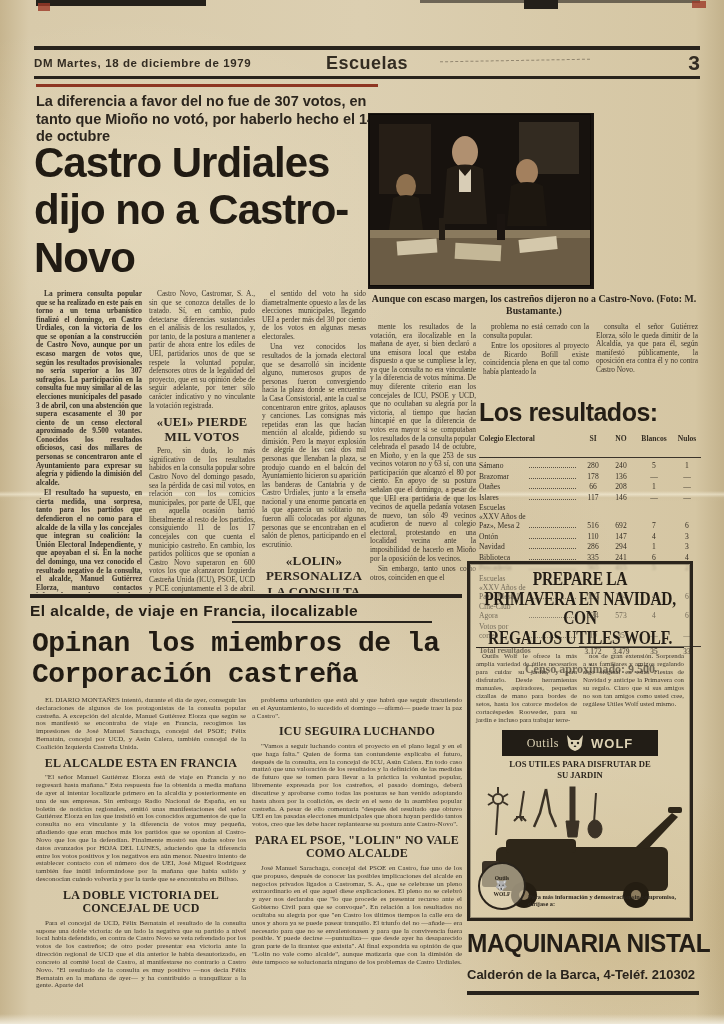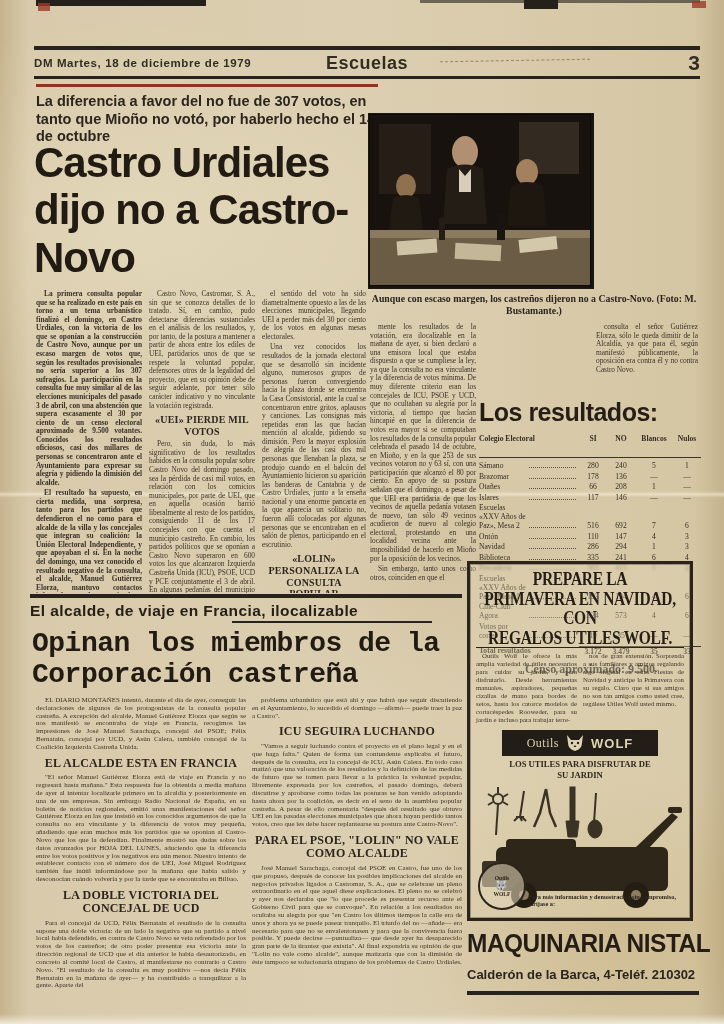--- a/index.html
+++ b/index.html
@@ -23,21 +23,21 @@
   .penmark{position:absolute;left:440px;top:60px;width:150px;border-top:1px dashed rgba(60,50,40,.45);transform:rotate(-1deg);}
   
   .standfirst{position:absolute;left:36px;top:84px;width:342px;border-top:3px solid #8e3522;padding-top:6px;
     font-family:"Liberation Sans", sans-serif;font-weight:bold;font-size:14.5px;line-height:1.22;color:#2c261e;}
   .headline{position:absolute;left:34px;top:139px;width:340px;font-family:"Liberation Sans", sans-serif;
     font-weight:bold;font-size:42px;line-height:1.09;letter-spacing:-1px;color:#211b13;transform:scaleY(1.03);transform-origin:top left;}
   .photo{position:absolute;left:368px;top:113px;width:224px;height:174px;border:1px solid #1c1712;background:#171310;}
   .caption{position:absolute;left:370px;top:293px;width:328px;text-align:center;font-weight:bold;font-size:9.8px;line-height:1.25;color:#2b251d;}
   .col{position:absolute;overflow:hidden;text-align:justify;font-size:7.4px;line-height:1.16;letter-spacing:-.05px;color:#3a332a;}
   .col p{margin:0 0 2px 0;text-indent:8px;}
-  .subhd{font-weight:bold;text-align:center;text-indent:0 !important;margin:4px 0 3px 0 !important;font-size:10px;letter-spacing:.2px;color:#2c261e;}
+  .subhd{font-weight:bold;text-align:center;text-indent:0 !important;margin:4px 0 3px 0 !important;font-size:13px;letter-spacing:.2px;color:#2c261e;}
   
   .results{position:absolute;left:479px;top:398px;width:222px;}
   .results h2{margin:0 0 7px 0;font-family:"Liberation Sans", sans-serif;font-weight:bold;font-size:25px;letter-spacing:-.5px;color:#241e16;}
   .rtable{font-size:7.6px;color:#352e24;}
   .thead{display:flex;font-weight:bold;border-bottom:1.6px solid #3a332a;padding-bottom:14px;margin-bottom:3px;}
   .trow{display:flex;align-items:flex-end;margin-bottom:1.5px;}
   .tname{flex:1;min-width:0;}
   .trow .tname{border-bottom:0;}
   .trow .dots{flex:1;border-bottom:1px dotted #5a5244;margin:0 3px 2px 3px;min-width:6px;}
   .tnum{width:28px;text-align:center;flex:none;}
@@ -140,20 +140,24 @@
   </div>
   <div class="col" style="left:262px;top:290px;width:104px;height:303px;">
     <p>el sentido del voto ha sido diametralmente opuesto a las de las elecciones municipales, llegando UEI a perder más del 30 por ciento de los votos en algunas mesas electorales.</p>
     <p>Una vez conocidos los resultados de la jornada electoral que se desarrolló sin incidente alguno, numerosos grupos de personas fueron convergiendo hacia la plaza donde se encuentra la Casa Consistorial, ante la cual se concentraron entre gritos, aplausos y canciones. Las consignas más repetidas eran las que hacían mención al alcalde, pidiendo su dimisión. Pero la mayor explosión de alegría de las casi dos mil personas que llenaban la plaza, se produjo cuando en el balcón del Ayuntamiento hicieron su aparición las banderas de Cantabria y de Castro Urdiales, junto a la enseña nacional y una enorme pancarta en la que aparecía un solitario no, fueron allí colocadas por algunas personas que se encontraban en el salón de plenos, participando en el escrutinio.</p>
     <p class="subhd">«LOLIN» PERSONALIZA LA CONSULTA POPULAR</p>
     <p>El alcalde, que no acudió al Ayuntamiento hasta bastante después de conocerse oficial-</p>
   </div>
   <div class="col" style="left:370px;top:323px;width:106px;height:270px;">
     <p>mente los resultados de la votación, era ilocalizable en la mañana de ayer, si bien declaró a una emisora local que estaba dispuesto a que se cumpliese la ley, ya que la consulta no era vinculante y la diferencia de votos mínima. De muy diferente criterio eran los concejales de ICU, PSOE y UCD, que no ocultaban su alegría por la victoria, al tiempo que hacían hincapié en que la diferencia de votos era mayor si se computaban los resultados de la consulta popular celebrada el pasado 14 de octubre, en Mioño, y en la que 253 de sus vecinos votaron no y 63 sí, con una participación que alcanzó el 80 por ciento. En apoyo de su postura señalan que el domingo, a pesar de que UEI era partidaria de que los vecinos de aquella pedanía votasen de nuevo, tan sólo 49 vecinos acudieron de nuevo al colegio electoral, protestando en una localidad vecina ante la imposibilidad de hacerlo en Mioño por la oposición de los vecinos.</p>
     <p>Sin embargo, tanto unos como otros, coinciden en que el</p>
+  </div>
+  <div class="col" style="left:483px;top:323px;width:106px;height:74px;">
+    <p>problema no está cerrado con la consulta popular.</p>
+    <p>Entre los opositores al proyecto de Ricardo Bofill existe coincidencia plena en que tal como había planteado la</p>
   </div>
   <div class="col" style="left:596px;top:323px;width:102px;height:74px;">
     <p>consulta el señor Gutiérrez Elorza, sólo le queda dimitir de la Alcaldía, ya que para él, según manifestó públicamente, la oposición era contra él y no contra Castro Novo.</p>
   </div>
 
   <div class="results">
     <h2>Los resultados:</h2>
     <div class="rtable">
       <div class="thead">
         <span class="tnamehead">Colegio Electoral</span>

